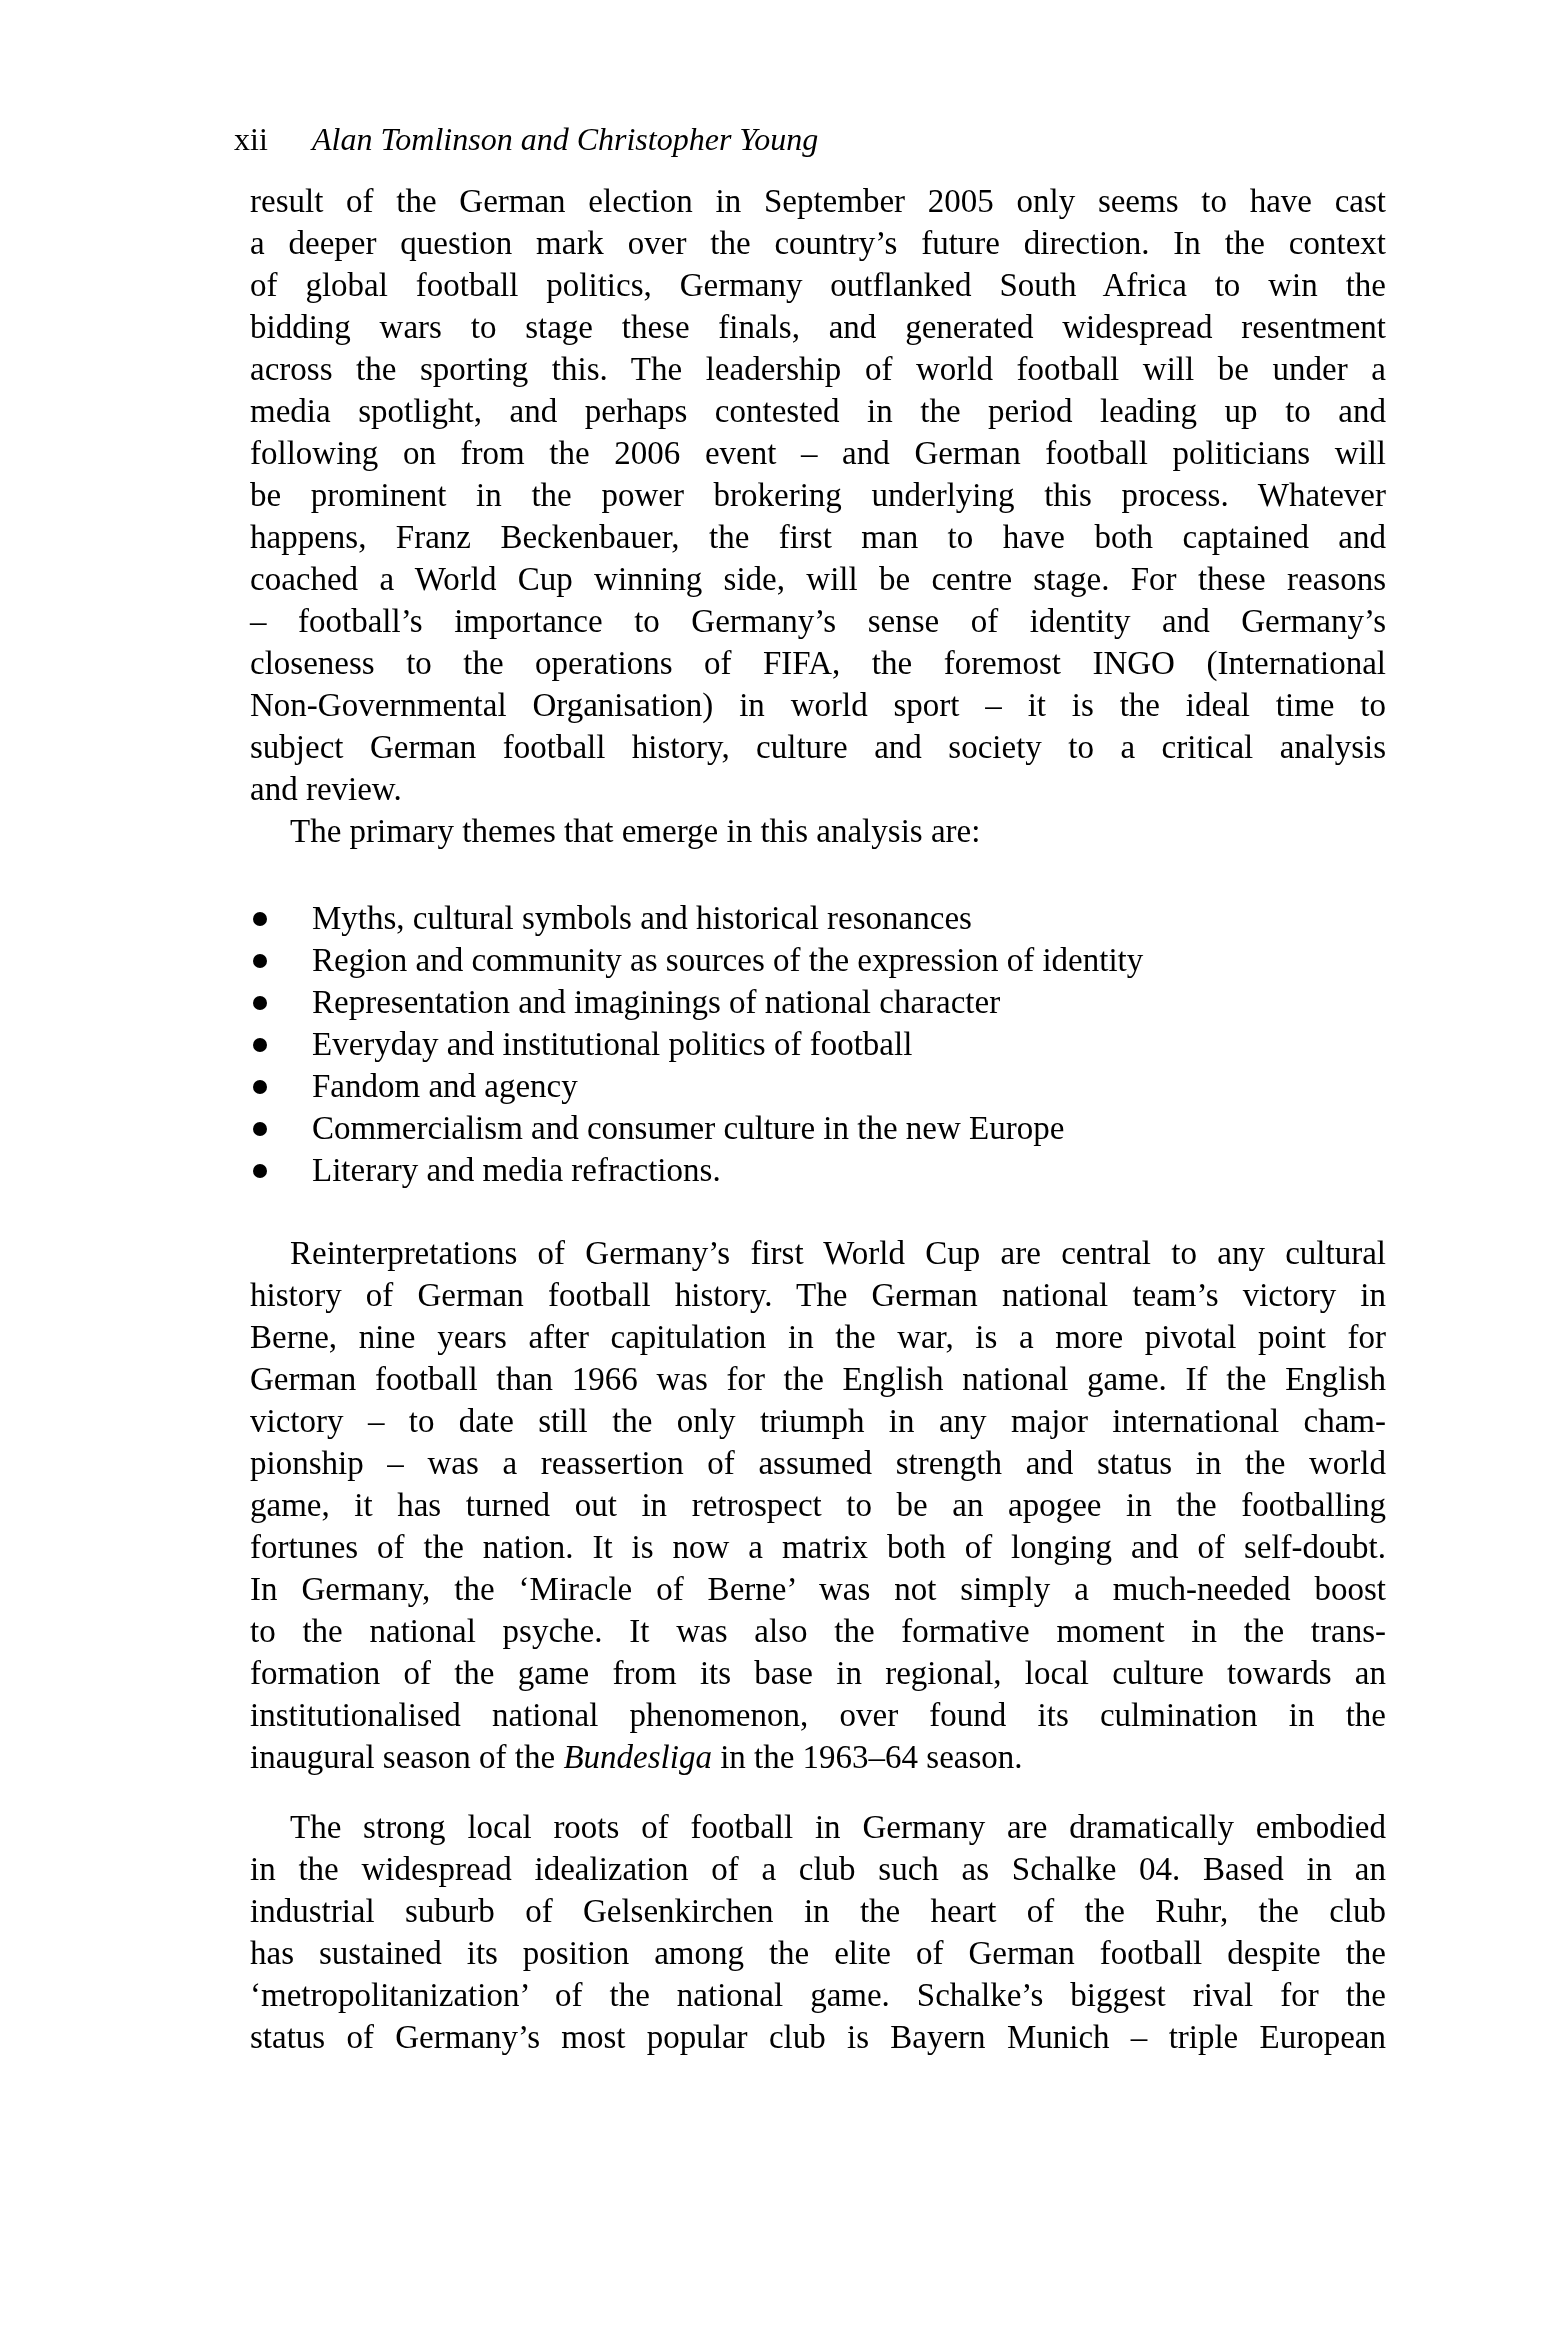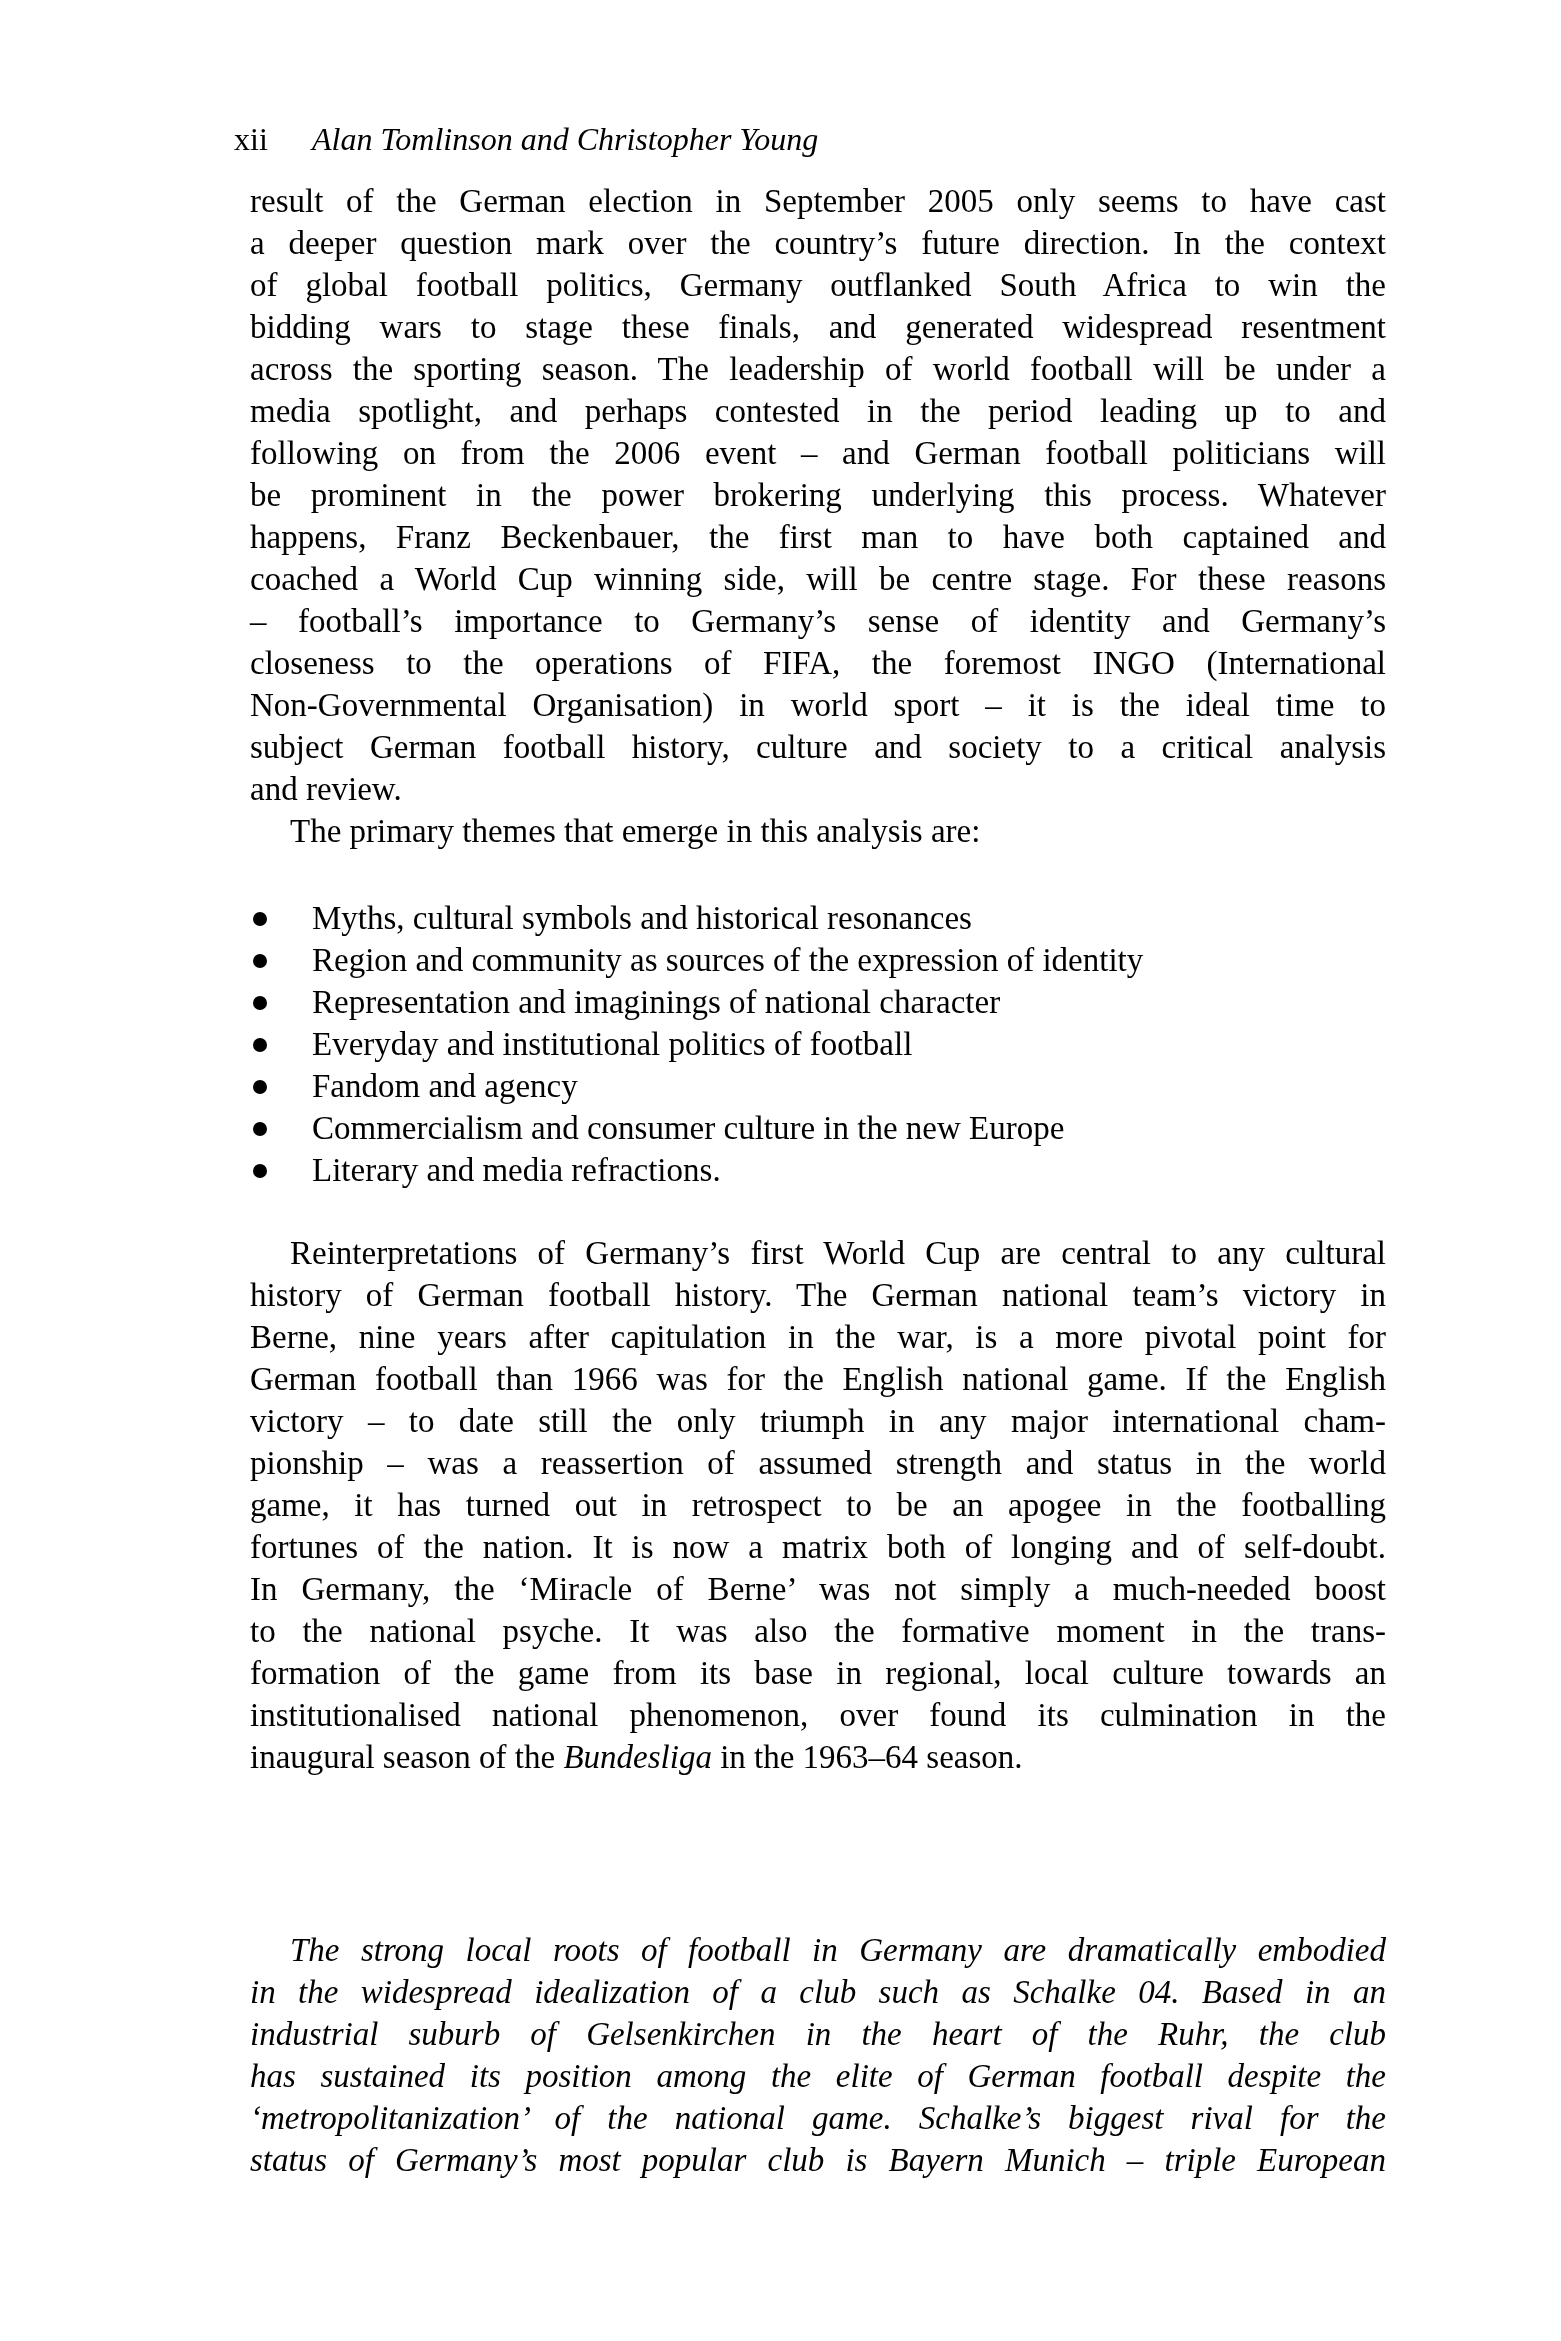--- a/index.html
+++ b/index.html
@@ -27,21 +27,21 @@
 
   <div class="running-head">
     <span class="folio">xii</span><span class="authors">Alan Tomlinson and Christopher Young</span>
   </div>
 
   <div class="block" style="top:180px;">
     <span class="line">result of the German election in September 2005 only seems to have cast</span>
     <span class="line">a deeper question mark over the country’s future direction. In the context</span>
     <span class="line">of global football politics, Germany outflanked South Africa to win the</span>
     <span class="line">bidding wars to stage these finals, and generated widespread resentment</span>
-    <span class="line">across the sporting season. The leadership of world football will be under a</span>
+    <span class="line">across the sporting this. The leadership of world football will be under a</span>
     <span class="line">media spotlight, and perhaps contested in the period leading up to and</span>
     <span class="line">following on from the 2006 event – and German football politicians will</span>
     <span class="line">be prominent in the power brokering underlying this process. Whatever</span>
     <span class="line">happens, Franz Beckenbauer, the first man to have both captained and</span>
     <span class="line">coached a World Cup winning side, will be centre stage. For these reasons</span>
     <span class="line">– football’s importance to Germany’s sense of identity and Germany’s</span>
     <span class="line">closeness to the operations of FIFA, the foremost INGO (International</span>
     <span class="line">Non-Governmental Organisation) in world sport – it is the ideal time to</span>
     <span class="line">subject German football history, culture and society to a critical analysis</span>
     <span class="line last">and review.</span>
@@ -88,21 +88,21 @@
     <span class="line">pionship – was a reassertion of assumed strength and status in the world</span>
     <span class="line">game, it has turned out in retrospect to be an apogee in the footballing</span>
     <span class="line">fortunes of the nation. It is now a matrix both of longing and of self-doubt.</span>
     <span class="line">In Germany, the ‘Miracle of Berne’ was not simply a much-needed boost</span>
     <span class="line">to the national psyche. It was also the formative moment in the trans-</span>
     <span class="line">formation of the game from its base in regional, local culture towards an</span>
     <span class="line">institutionalised national phenomenon, over found its culmination in the</span>
     <span class="line last"><span>inaugural season of the </span><em>Bundesliga</em><span> in the 1963–64 season.</span></span>
   </div>
 
-  <div class="block" style="top:1929px;font-style:italic;">
+  <div class="block" style="top:1806px;">
     <span class="line indent">The strong local roots of football in Germany are dramatically embodied</span>
     <span class="line">in the widespread idealization of a club such as Schalke 04. Based in an</span>
     <span class="line">industrial suburb of Gelsenkirchen in the heart of the Ruhr, the club</span>
     <span class="line">has sustained its position among the elite of German football despite the</span>
     <span class="line">‘metropolitanization’ of the national game. Schalke’s biggest rival for the</span>
     <span class="line">status of Germany’s most popular club is Bayern Munich – triple European</span>
   </div>
 
 </div>
 

